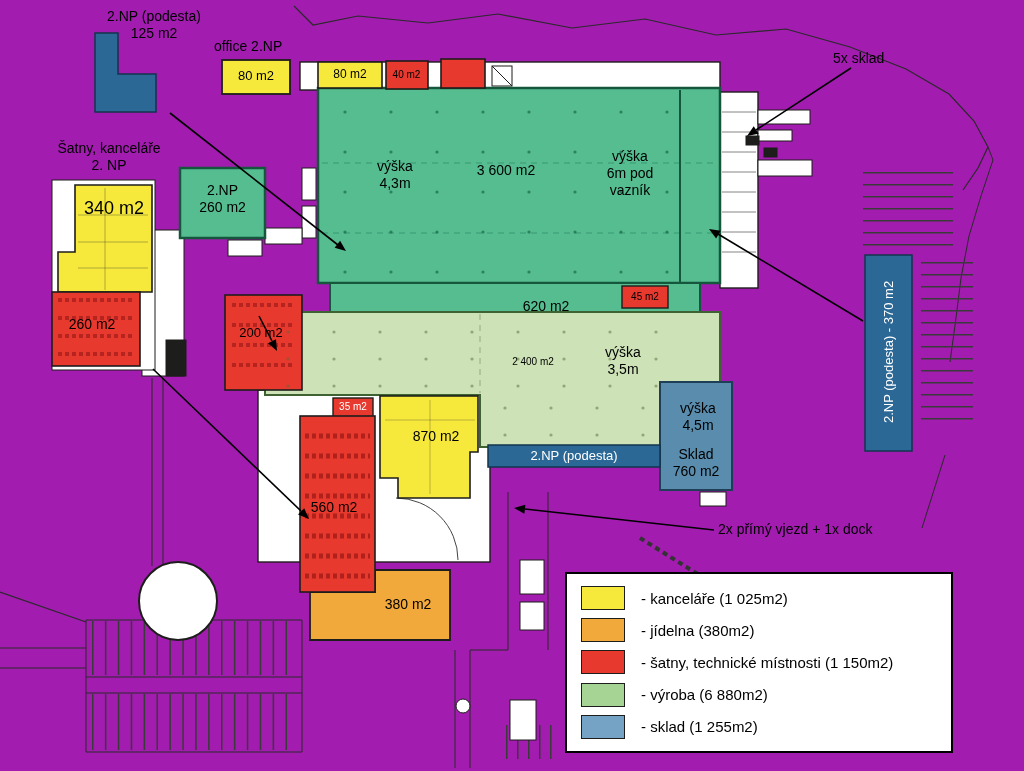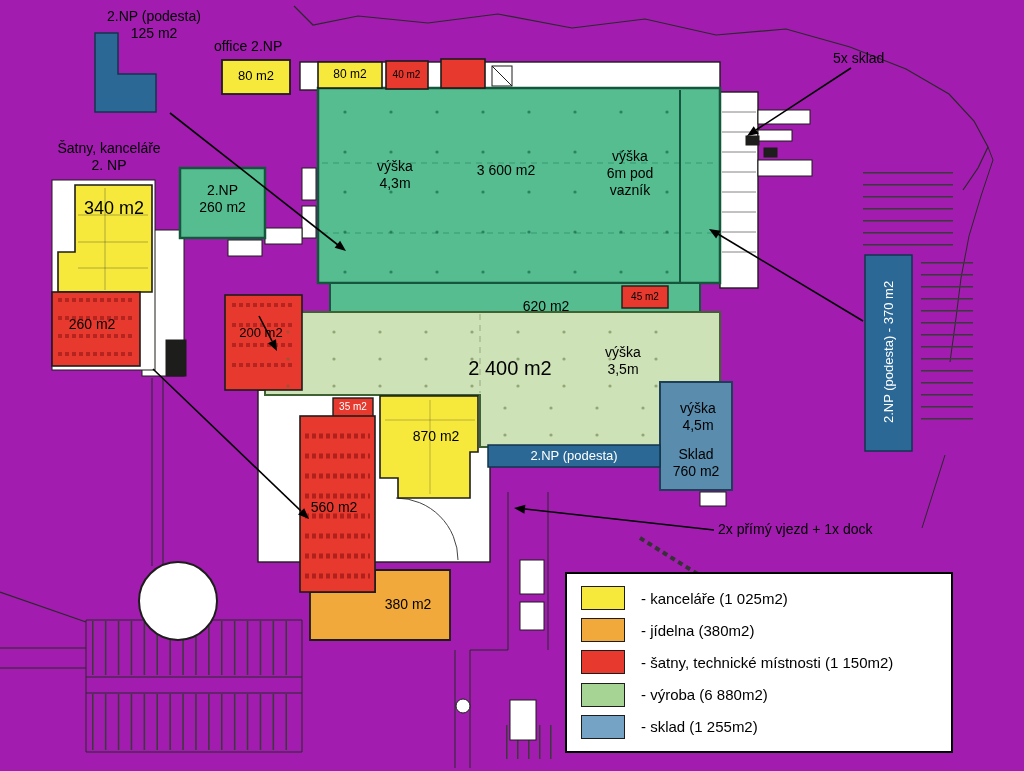--- a/index.html
+++ b/index.html
@@ -238,21 +238,21 @@
 <div class="lbl" style="left:56px;top:316px;width:72px;font-size:14px;">260 m2</div>
 <div class="lbl" style="left:362px;top:158px;width:66px;font-size:14px;">výška
 4,3m</div>
 <div class="lbl" style="left:458px;top:162px;width:96px;font-size:14px;">3 600 m2</div>
 <div class="lbl" style="left:594px;top:148px;width:72px;font-size:14px;">výška
 6m pod
 vazník</div>
 <div class="lbl" style="left:510px;top:288px;width:72px;font-size:14px;margin-top:10px;">620 m2</div>
 <div class="lbl" style="left:622px;top:291px;width:46px;font-size:10px;">45 m2</div>
 <div class="lbl" style="left:226px;top:300px;width:70px;font-size:13px;margin-top:25px;">200 m2</div>
-<div class="lbl" style="left:462px;top:356px;width:96px;font-size:20px;">2 400 m2</div>
+<div class="lbl" style="left:485px;top:356px;width:96px;font-size:10px;">2 400 m2</div>
 <div class="lbl" style="left:592px;top:344px;width:62px;font-size:14px;">výška
 3,5m</div>
 <div class="lbl" style="left:668px;top:400px;width:60px;font-size:14px;">výška
 4,5m</div>
 <div class="lbl white" style="left:488px;top:448px;width:172px;font-size:13px;">2.NP (podesta)</div>
 <div class="lbl" style="left:660px;top:446px;width:72px;font-size:14px;">Sklad
 760 m2</div>
 <div class="lbl white rot" style="left:791px;top:344px;width:195px;font-size:13px;">2.NP (podesta) - 370 m2</div>
 <div class="lbl" style="left:396px;top:428px;width:80px;font-size:14px;">870 m2</div>
 <div class="lbl white" style="left:333px;top:401px;width:40px;font-size:10px;">35 m2</div>

